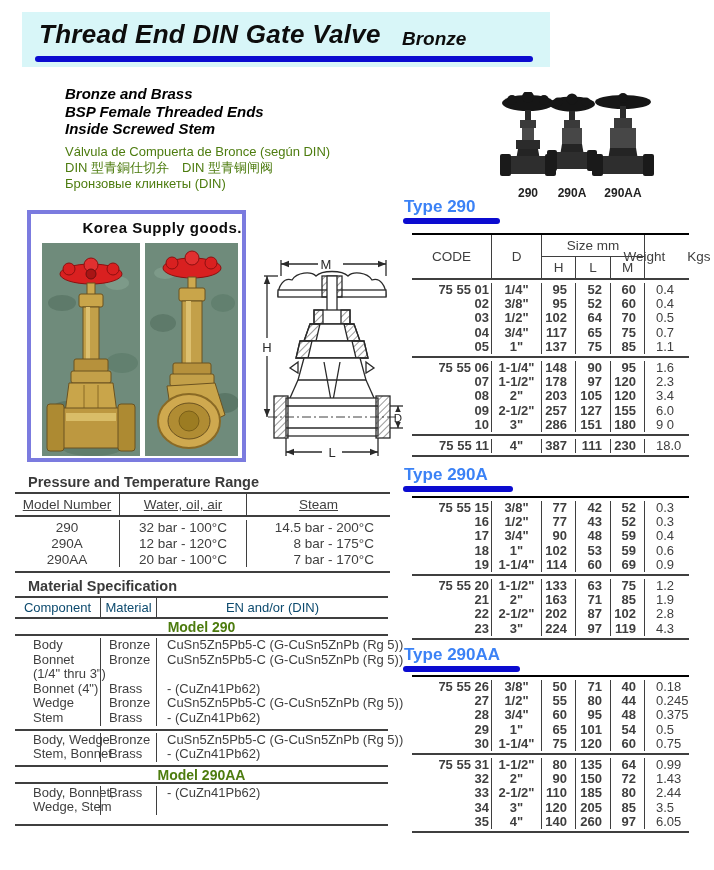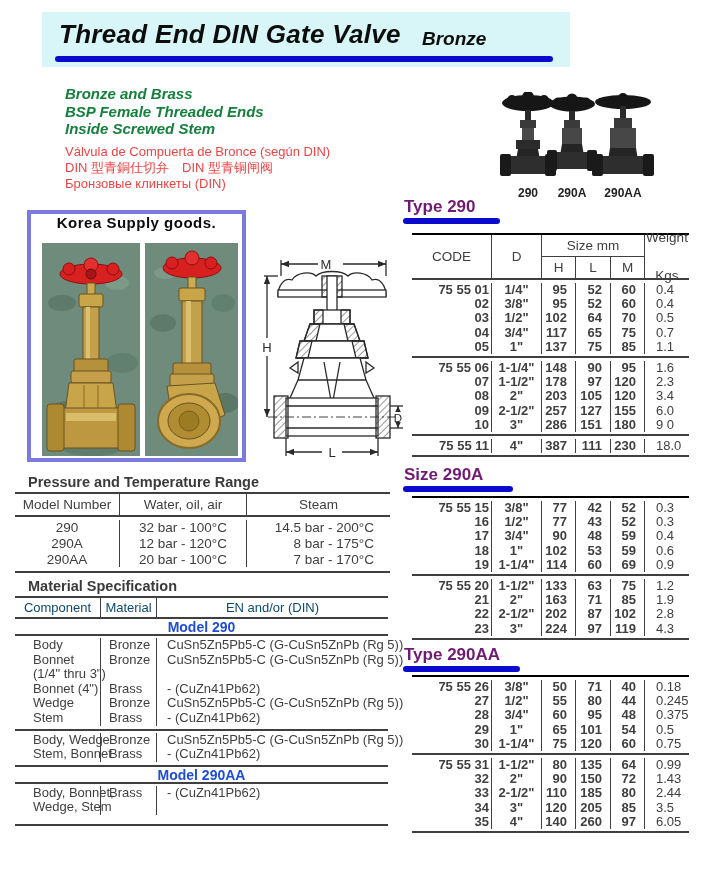--- a/index.html
+++ b/index.html
@@ -3,83 +3,83 @@
 <meta charset="utf-8">
 <style>
   * { margin:0; padding:0; box-sizing:border-box; }
   html,body { background:#888; }
   .page {
     position:relative; width:714px; height:870px; background:#ffffff;
     font-family:"Liberation Sans", sans-serif; color:#3d3d3d; overflow:hidden;
     margin:0 auto;
   }
   
-  .titlebar { position:absolute; left:22px; top:12px; width:528px; height:55px; background:#d8f6f8;margin-left:20px; }
+  .titlebar { position:absolute; left:22px; top:12px; width:528px; height:55px; background:#d8f6f8; }
   .title { position:absolute; left:17px; top:7px; font:italic 700 26px/30px "Liberation Sans",sans-serif; color:#0d0d0d; letter-spacing:.3px; }
   .title-sub { position:absolute; left:380px; top:15px; font:italic 700 19px/24px "Liberation Sans",sans-serif; color:#0d0d0d; }
   .title-rule { position:absolute; left:13px; top:44px; width:498px; height:6px; background:#0b0bd0; border-radius:3px; }
   
   .intro { position:absolute; left:65px; top:85px; width:330px; }
-  .intro .b { font:italic 700 15px/17.5px "Liberation Sans",sans-serif; color:#15803d; }
-  .intro .p { font:400 13px/16px "Liberation Sans",sans-serif; color:#ef4444; }
+  .intro .b { font:italic 700 15px/17.5px "Liberation Sans",sans-serif; color:#000000; }
+  .intro .p { font:400 13px/16px "Liberation Sans",sans-serif; color:#4d7c0f; }
   .intro .gap { height:6px; }
   
   .thumbs { position:absolute; left:486px; top:92px; }
   .thumb-label { position:absolute; top:186px; font:700 12px/14px "Liberation Sans",sans-serif; color:#222; text-align:center; }
   .tl-0 { left:505px; width:46px; } .tl-1 { left:549px; width:46px; } .tl-2 { left:595px; width:56px; }
   
   .photo-box { position:absolute; left:27px; top:210px; width:219px; height:252px; border:4px solid #7b7bdf; background:#fff; }
-  .photo-caption { text-align:center; font:700 15px/18px "Liberation Sans",sans-serif; color:#0c0c0c; letter-spacing:.5px; }
+  .photo-caption { margin-top:5px; text-align:right; font:700 15px/18px "Liberation Sans",sans-serif; color:#0c0c0c; letter-spacing:.5px; }
   .photo-l { position:absolute; left:11px; top:29px; }
   .photo-r { position:absolute; left:114px; top:29px; }
   
   .diagram { position:absolute; left:256px; top:246px; }
   
-  .type-heading { position:absolute; left:404px; font:700 17px/18px "Liberation Sans",sans-serif; color:#701a75; }
+  .type-heading { position:absolute; left:404px; font:700 17px/18px "Liberation Sans",sans-serif; color:#3b82f6; }
   .type-rule { position:absolute; left:403px; height:6px; background:#0b0bd0; border-radius:3px; }
   .th-0 { top:198px; } .tr-0 { top:218px; width:97px; }
   .th-1 { top:466px; } .tr-1 { top:486px; width:110px; }
   .th-2 { top:646px; } .tr-2 { top:666px; width:117px; }
   .stable { position:absolute; left:412px; width:277px; border-top:2px solid #000000; }
   .st-0 { top:233px; } .st-1 { top:496px; } .st-2 { top:675px; }
   .shead { display:grid; grid-template-columns:80px 50px 34px 35px 34px 44px; grid-template-rows:22px 21px; border-bottom:2px solid #3f3f3f; }
   .shc { display:flex; align-items:center; justify-content:center; font:400 13.5px "Liberation Sans",sans-serif; color:#3f3f3f; }
   .sh-code { grid-area:1/1/3/2; border-right:1.5px solid #3f3f3f; }
   .sh-d    { grid-area:1/2/3/3; border-right:1.5px solid #3f3f3f; }
   .sh-size { grid-area:1/3/2/6; border-right:1.5px solid #3f3f3f; border-bottom:1.5px solid #3f3f3f; }
   .sh-h { grid-area:2/3/3/4; border-right:1.5px solid #3f3f3f; }
   .sh-l { grid-area:2/4/3/5; border-right:1.5px solid #3f3f3f; }
   .sh-m { grid-area:2/5/3/6; border-right:1.5px solid #3f3f3f; }
-  .sh-weight { grid-area:1/6/3/7; flex-direction:column; line-height:16px;gap:22px; }
+  .sh-weight { grid-area:1/6/3/7; flex-direction:row; line-height:16px;gap:22px; }
   .sgroup { padding:3px 0 2px; border-bottom:2px solid #3f3f3f; }
   .srow { display:grid; grid-template-columns:80px 50px 34px 35px 34px 44px; }
   .scell { font:700 13px/14.2px "Liberation Sans",sans-serif; color:#3f3f3f; }
   .c0 { text-align:right; padding-right:2px; border-right:1.5px solid #3f3f3f; }
   .c1 { text-align:center; border-right:1.5px solid #3f3f3f; }
   .c2,.c3,.c4 { text-align:right; padding-right:8px; border-right:1.5px solid #3f3f3f; }
   .c5 { text-align:left; padding-left:11px; font-weight:400; }
   
   .sec-title { position:absolute; left:28px; font:700 14.5px/16px "Liberation Sans",sans-serif; color:#3a3a3a;text-align:center; }
   .pt-title { top:474px; } .mt-title { top:578px; }
   .ptable { position:absolute; left:15px; top:492px; width:375px; border-top:2px solid #3f3f3f; border-bottom:2px solid #3f3f3f; }
   .phead { display:grid; grid-template-columns:105px 127px 143px; height:23px; border-bottom:2px solid #3f3f3f; }
-  .phc { display:flex; align-items:center; justify-content:center; font:400 13.5px "Liberation Sans",sans-serif; color:#3f3f3f; }
+  .phc { display:flex; align-items:center; justify-content:center; font:400 13.5px "Liberation Sans",sans-serif; color:#3f3f3f;text-decoration:underline; }
   .phc:nth-child(1), .phc:nth-child(2) { border-right:1.5px solid #3f3f3f; }
   .pbody { padding:3px 0 4px; }
   .prow { display:grid; grid-template-columns:105px 127px 143px; }
   .pcell { font:400 13.5px/15.8px "Liberation Sans",sans-serif; color:#3f3f3f; }
   .p0 { text-align:center; border-right:1.5px solid #3f3f3f; }
   .p1 { text-align:center; border-right:1.5px solid #3f3f3f; }
   .p2 { text-align:right; padding-right:16px; }
   
   .mtable { position:absolute; left:15px; top:596px; width:373px; border-top:2px solid #3f3f3f; }
   .mhead { display:grid; grid-template-columns:86px 56px 231px; height:21px; border-bottom:2px solid #3f3f3f; }
   .mhc { display:flex; align-items:center; justify-content:center; font:400 13px "Liberation Sans",sans-serif; color:#0c4a6e; }
   .mhc:nth-child(1), .mhc:nth-child(2) { border-right:1.5px solid #3f3f3f; }
-  .mband { height:17px; font:700 14px/16px "Liberation Sans",sans-serif; color:#1d4ed8; text-align:center; border-bottom:2px solid #3f3f3f; }
+  .mband { height:17px; font:700 14px/16px "Liberation Sans",sans-serif; color:#4d7c0f; text-align:center; border-bottom:2px solid #3f3f3f; }
   .mrows { padding:2px 0 3px; border-bottom:2px solid #3f3f3f; }
   .mrows:last-child { padding-bottom:9px; }
   .mrow { display:grid; grid-template-columns:86px 56px 231px; }
   .mcell { font:400 13px/14.6px "Liberation Sans",sans-serif; color:#3f3f3f; white-space:nowrap; }
   .m0 { padding-left:18px; border-right:1.5px solid #3f3f3f; }
   .m1 { padding-left:8px; border-right:1.5px solid #3f3f3f; }
   .m2 { padding-left:10px; }
   svg text { font-family:"Liberation Sans",sans-serif; }
 </style>
 </head>
@@ -378,21 +378,21 @@
           <span class="scell c0">75 55 11</span>
           <span class="scell c1">4"</span>
           <span class="scell c2">387</span>
           <span class="scell c3">111</span>
           <span class="scell c4">230</span>
           <span class="scell c5">18.0</span>
         </div>
       </div>
     </div>
 
-  <div class="type-heading th-1">Size 290A</div>
+  <div class="type-heading th-1">Type 290A</div>
   <div class="type-rule tr-1"></div>
   <div class="stable st-1">
       <div class="sgroup">
         <div class="srow">
           <span class="scell c0">75 55 15</span>
           <span class="scell c1">3/8"</span>
           <span class="scell c2">77</span>
           <span class="scell c3">42</span>
           <span class="scell c4">52</span>
           <span class="scell c5">0.3</span>

